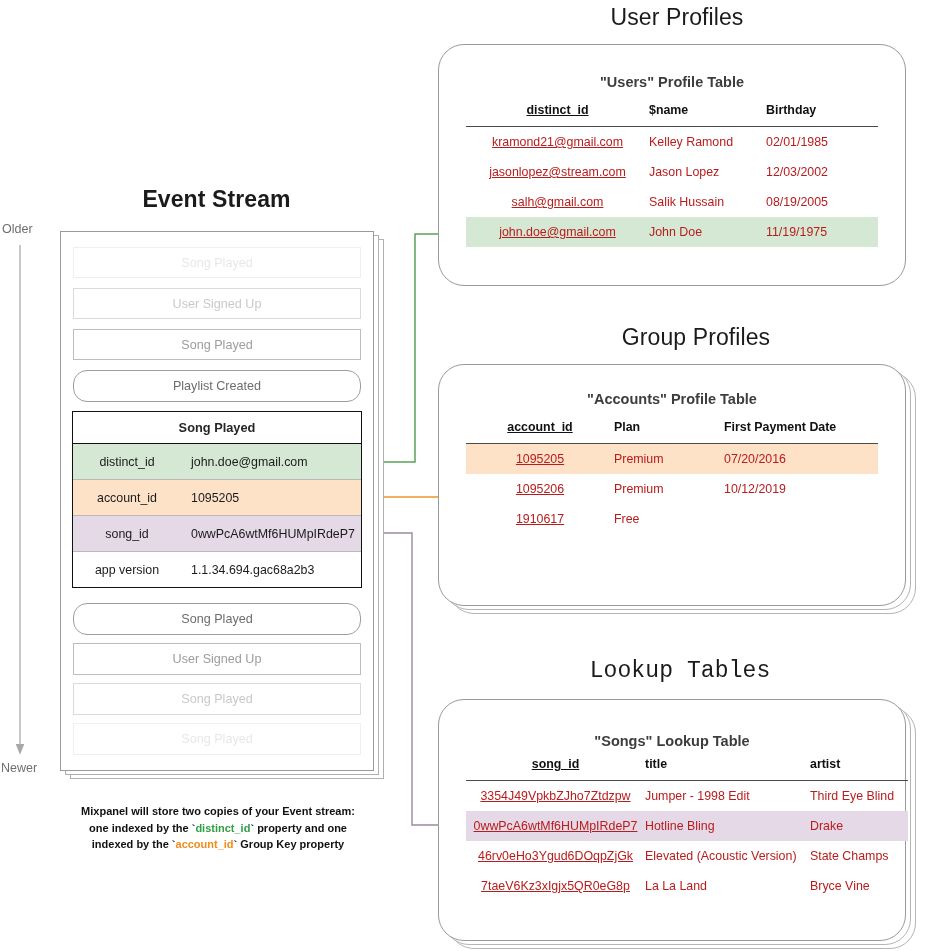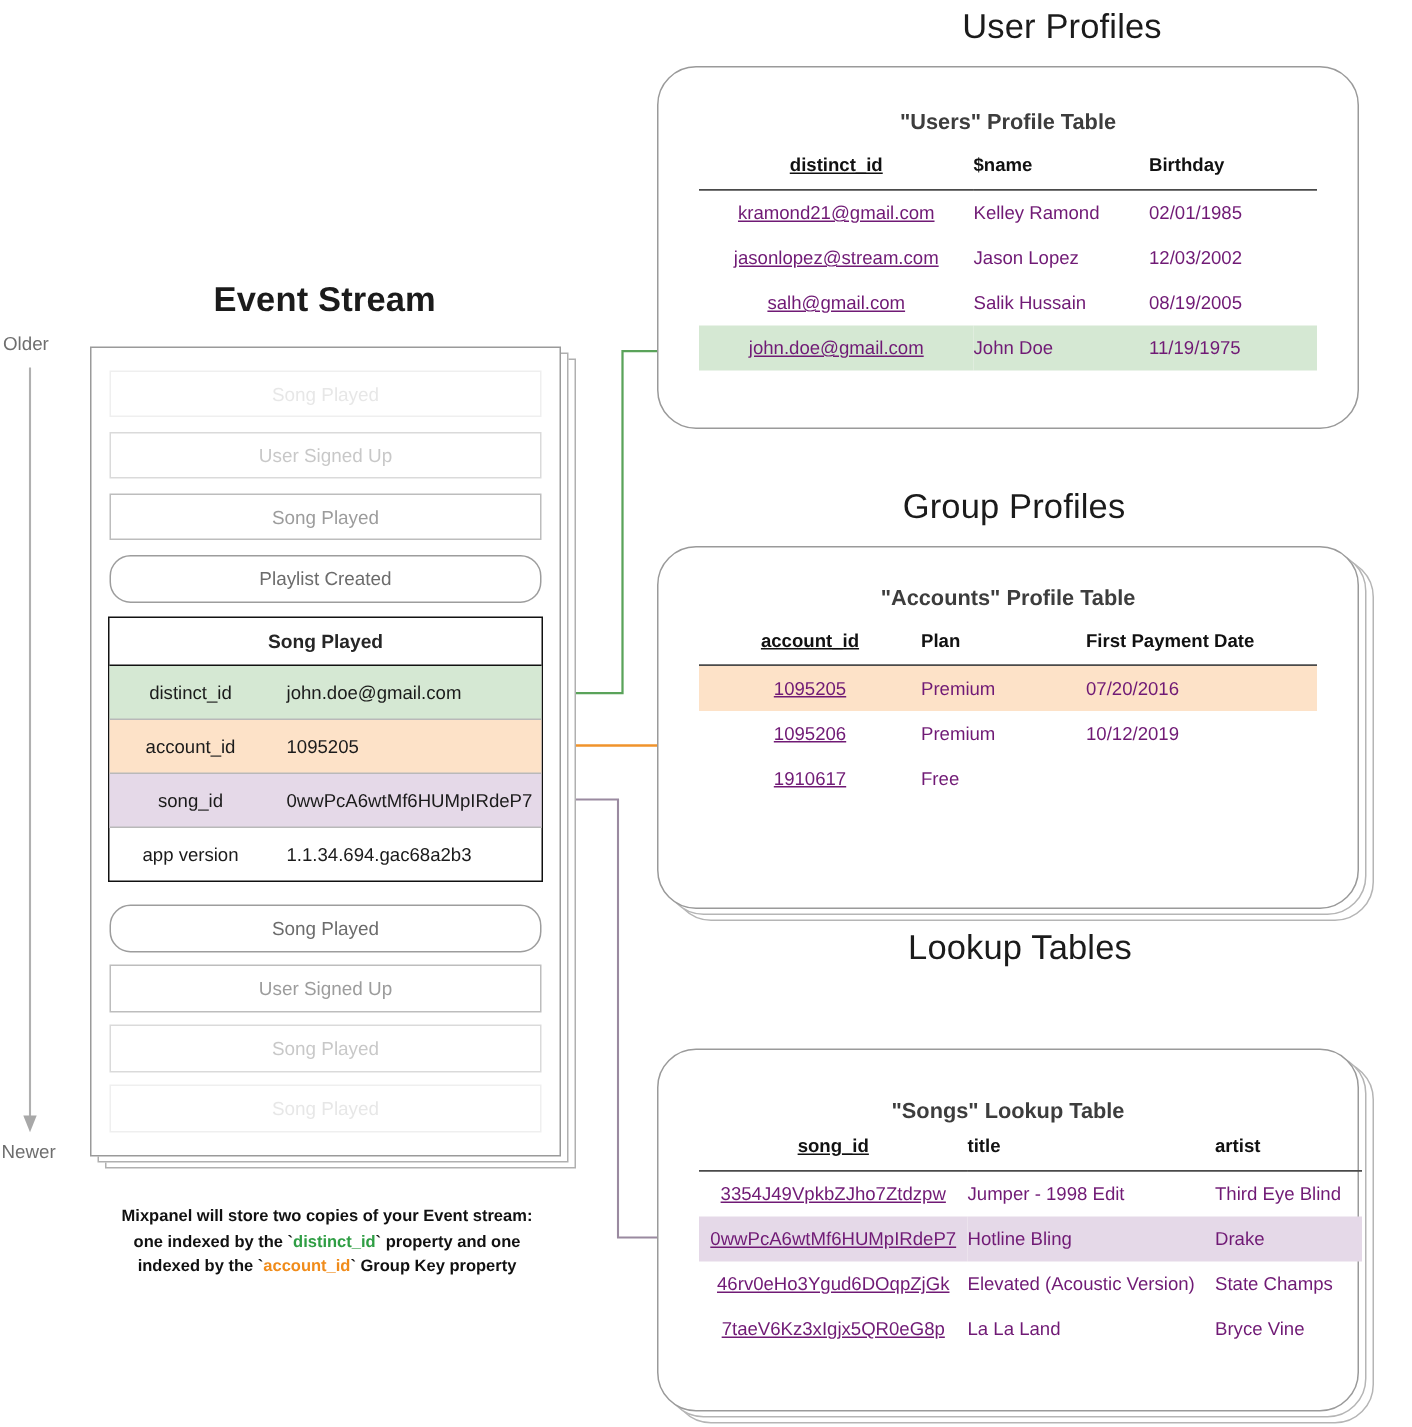--- a/index.html
+++ b/index.html
@@ -31,21 +31,21 @@
     font-size:14.5px;font-weight:bold;color:#3d3d3d;text-align:center;
     width:100%;
   }
   table.ptbl{border-collapse:collapse;width:100%;font-size:12.3px;}
   table.ptbl th{
     font-weight:bold;font-size:12.4px;color:#111;padding:0 0 9px 0;
     text-align:left;white-space:nowrap;
   }
   table.ptbl th.key{text-align:center;text-decoration:underline;}
   table.ptbl td{
-    padding:0;height:30px;color:#701a75;font-size:12.4px;
+    padding:0;height:30px;color:#b91c1c;font-size:12.4px;
     white-space:nowrap;vertical-align:middle;
   }
   table.ptbl td.key{text-align:center;text-decoration:underline;}
   .hdr-rule{border-bottom:1.3px solid #4a4a4a;}
   tr.hl-green td{background:#d5e8d3;}
   tr.hl-orange td{background:#fde2c8;}
   tr.hl-purple td{background:#e5d9e8;}
 
   
   .es-shell{
@@ -179,21 +179,21 @@
 <div class="abs ev f4" style="left:73px;top:723px;width:288px;height:32px;">
   <span>Song Played</span>
 </div>
 
 <div class="abs caption" style="left:28px;top:803px;width:380px;">
   <div>Mixpanel will store two copies of your Event stream:</div>
   <div><span>one indexed by the `</span><span class="c-green">distinct_id</span><span>` property and one</span></div>
   <div><span>indexed by the `</span><span class="c-orange">account_id</span><span>` Group Key property</span></div>
 </div>
 
-<div class="abs section-title" style="left:568px;top:4px;width:280px;">User Profiles</div>
+<div class="abs section-title" style="left:537px;top:4px;width:280px;">User Profiles</div>
 
 <div class="abs card" style="left:438px;top:44px;width:468px;height:242px;"></div>
 
 <div class="abs tbl-title" style="left:438px;top:74px;width:468px;">"Users" Profile Table</div>
 
 <div class="abs" style="left:466px;top:103px;width:412px;">
   <table class="ptbl">
     <colgroup>
         <col style="width:183px">
         <col style="width:117px">
@@ -224,21 +224,21 @@
       </tr>
       <tr class="hl-green">
         <td class="key">john.doe@gmail.com</td>
         <td>John Doe</td>
         <td>11/19/1975</td>
       </tr>
     </tbody>
   </table>
 </div>
 
-<div class="abs section-title" style="left:536px;top:324px;width:280px;">Group Profiles</div>
+<div class="abs section-title" style="left:556px;top:324px;width:280px;">Group Profiles</div>
 
 <div class="abs card-stack-l2" style="left:448px;top:372px;width:468px;height:242px;"></div>
 <div class="abs card-stack-l1" style="left:443px;top:368px;width:468px;height:242px;"></div>
 <div class="abs card" style="left:438px;top:364px;width:468px;height:242px;"></div>
 
 <div class="abs tbl-title" style="left:438px;top:391px;width:468px;">"Accounts" Profile Table</div>
 
 <div class="abs" style="left:466px;top:420px;width:412px;">
   <table class="ptbl">
     <colgroup>
@@ -266,21 +266,21 @@
       </tr>
       <tr>
         <td class="key">1910617</td>
         <td>Free</td>
         <td></td>
       </tr>
     </tbody>
   </table>
 </div>
 
-<div class="abs section-title" style="left:540px;top:618px;width:280px;">Lookup Tables</div>
+<div class="abs section-title" style="left:540px;top:658px;width:280px;font-family:Liberation Mono, monospace;">Lookup Tables</div>
 
 <div class="abs card-stack-l2" style="left:448px;top:707px;width:468px;height:242px;"></div>
 <div class="abs card-stack-l1" style="left:443px;top:703px;width:468px;height:242px;"></div>
 <div class="abs card" style="left:438px;top:699px;width:468px;height:242px;"></div>
 
 <div class="abs tbl-title" style="left:438px;top:733px;width:468px;">"Songs" Lookup Table</div>
 
 <div class="abs" style="left:466px;top:757px;width:442px;">
   <table class="ptbl">
     <colgroup>

